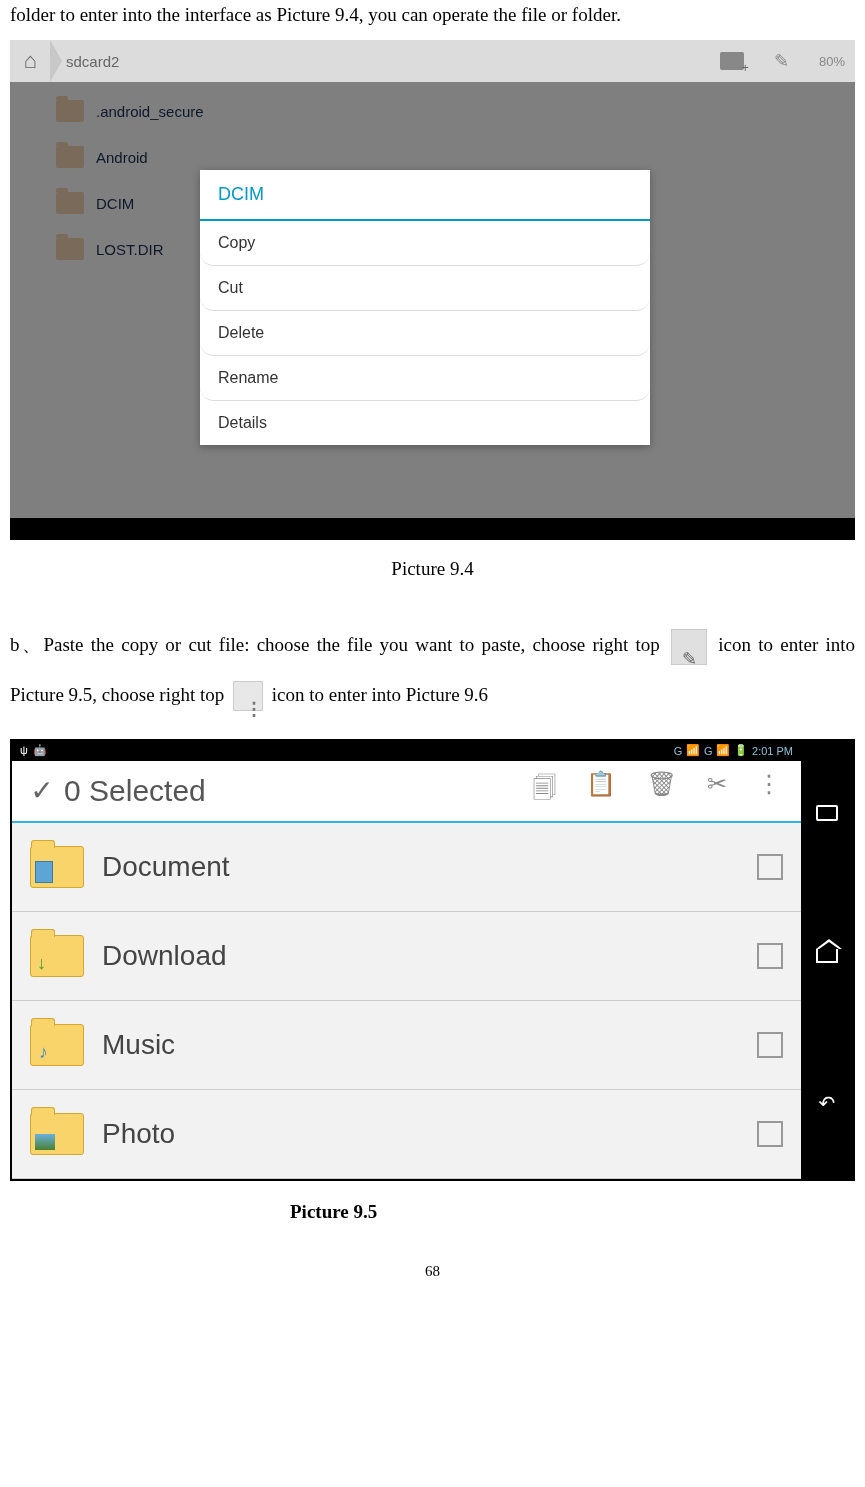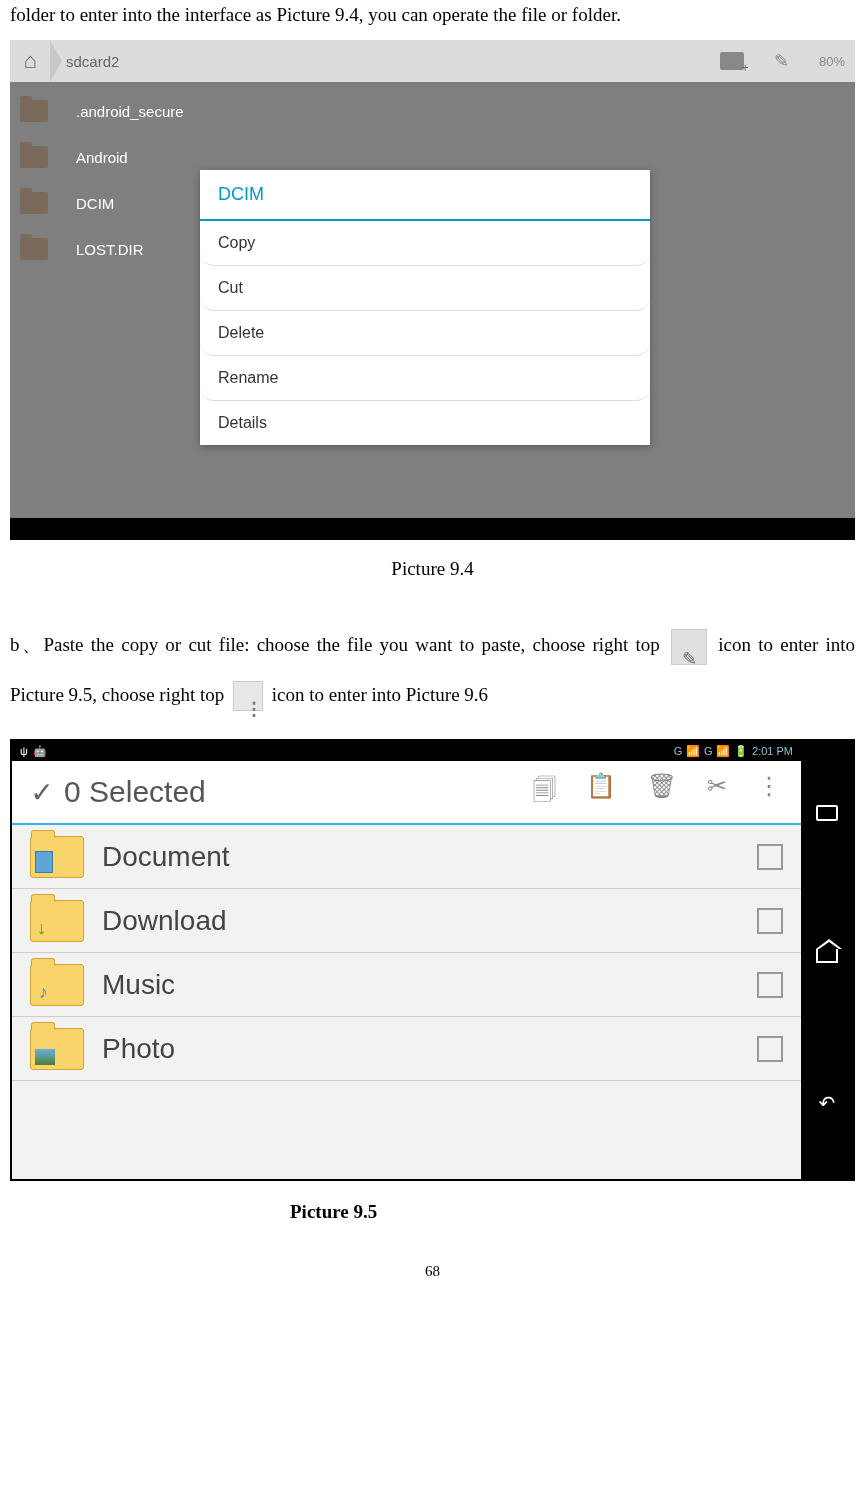--- a/index.html
+++ b/index.html
@@ -59,22 +59,22 @@
     }
     .newfolder-icon:after { content:"+"; position:absolute; right:-5px; bottom:-5px; font-size:12px; color:#666; }
     .pencil-icon { font-size: 18px; color: #888; }
     
     .file-list94 {
       padding: 6px 10px;
     }
     .file-item94 {
       display: flex; align-items: center;
       height: 46px;
-      gap: 28px;
-      font-family: Arial, sans-serif; font-size: 15px; color: #ffffff;
+      gap: 12px;
+      font-family: Arial, sans-serif; font-size: 15px; color: #0f172a; margin-left: 36px;
     }
     .folder-icon-94 {
       width: 28px; height: 22px;
       background: #7a6a5a;
       border-radius: 2px;
       position: relative;
     }
     .folder-icon-94:before {
       content:""; position:absolute; top:-4px; left:0;
       width: 12px; height:4px; background:#7a6a5a; border-radius:2px 2px 0 0;
@@ -156,21 +156,21 @@
     .check-done {
       width: 44px; display:flex; align-items:center; justify-content:center;
       font-size: 28px; color: #666;
     }
     .sel-text { font-family: Arial, sans-serif; font-size: 30px; color: #555; flex:1;}
     .header-icons { display:flex; gap: 30px; padding-right: 12px;}
     .hicon { font-size: 24px; color: #888; }
     
     .shot95-list { flex:1; background:#f2f2f2; }
     .shot95-item {
-      height: 64px;
+      height: 89px;
       border-bottom: 1px solid #ccc;
       display: flex; align-items: center;
       padding: 0 18px;
       background: #f2f2f2;
     }
     .folder-icon-95 {
       width: 54px; height: 42px;
       background: #f9d46a;
       border-radius: 3px;
       position: relative;

